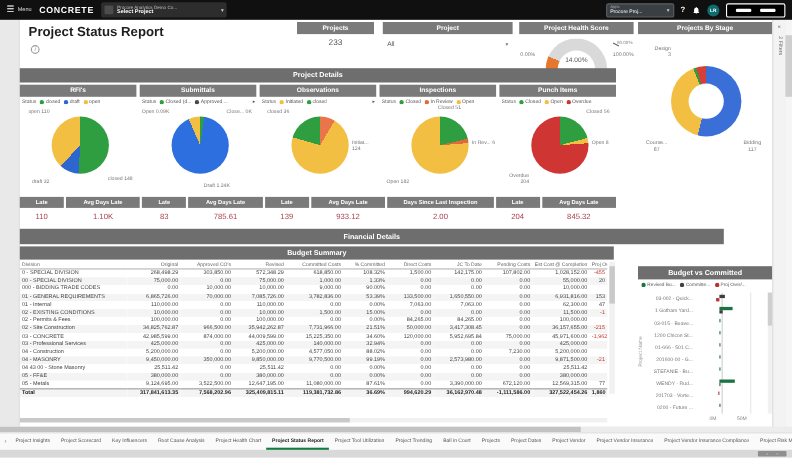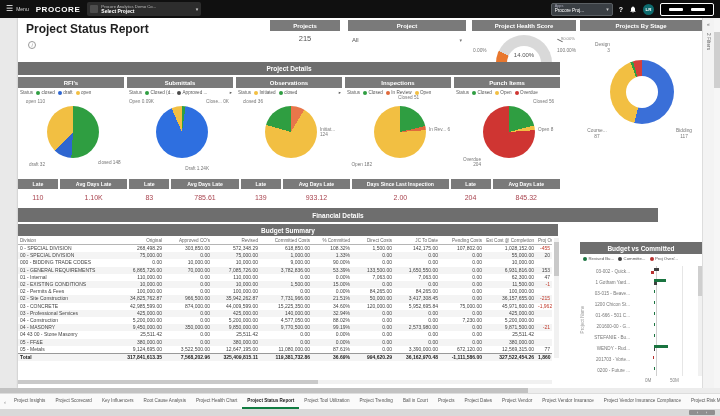--- a/index.html
+++ b/index.html
@@ -133,21 +133,21 @@
   .tab.active{color:#1a1a1a;font-weight:bold;border-bottom:2px solid #107c41}
   .bstrip{position:absolute;left:0;top:409px;width:720px;height:7px;background:#d9d9d9}
   .bstrip .bbox{position:absolute;right:5px;top:1px;width:26px;height:5px;background:#8f8f8f;border-radius:1px;display:flex;align-items:center;justify-content:space-evenly;color:#fff;font-size:3.5px}
 </style>
 </head>
 <body>
 
 <div class="topbar">
   <span class="hamb">☰</span>
   <span class="hamb-lbl">Menu</span>
-  <span class="logo">PROCORE</span>
+  <span class="logo">CONCRETE</span>
   <div class="csel">
     <span class="csel-ico"></span>
     <span class="csel-txt">
       <span class="csel-l1">Procore Analytics Demo Co...</span>
       <span class="csel-l2">Select Project</span>
     </span>
     <span class="caret-dn"></span>
   </div>
   <div class="tright">
     <div class="apps">
@@ -168,21 +168,21 @@
       </span>
   </div>
 </div>
 
 <div class="dash">
   <div class="ptitle">Project Status Report</div>
   <div class="info"></div>
 
   <div class="t-projects">
     <div class="tile-h">Projects</div>
-    <div class="tile-v">215</div>
+    <div class="tile-v">233</div>
   </div>
 
   <div class="t-project">
     <div class="tile-h">Project</div>
     <div class="slicer-row">
       <span>All</span>
       <span class="caret-dn" style="color:#777"></span>
     </div>
   </div>
 

